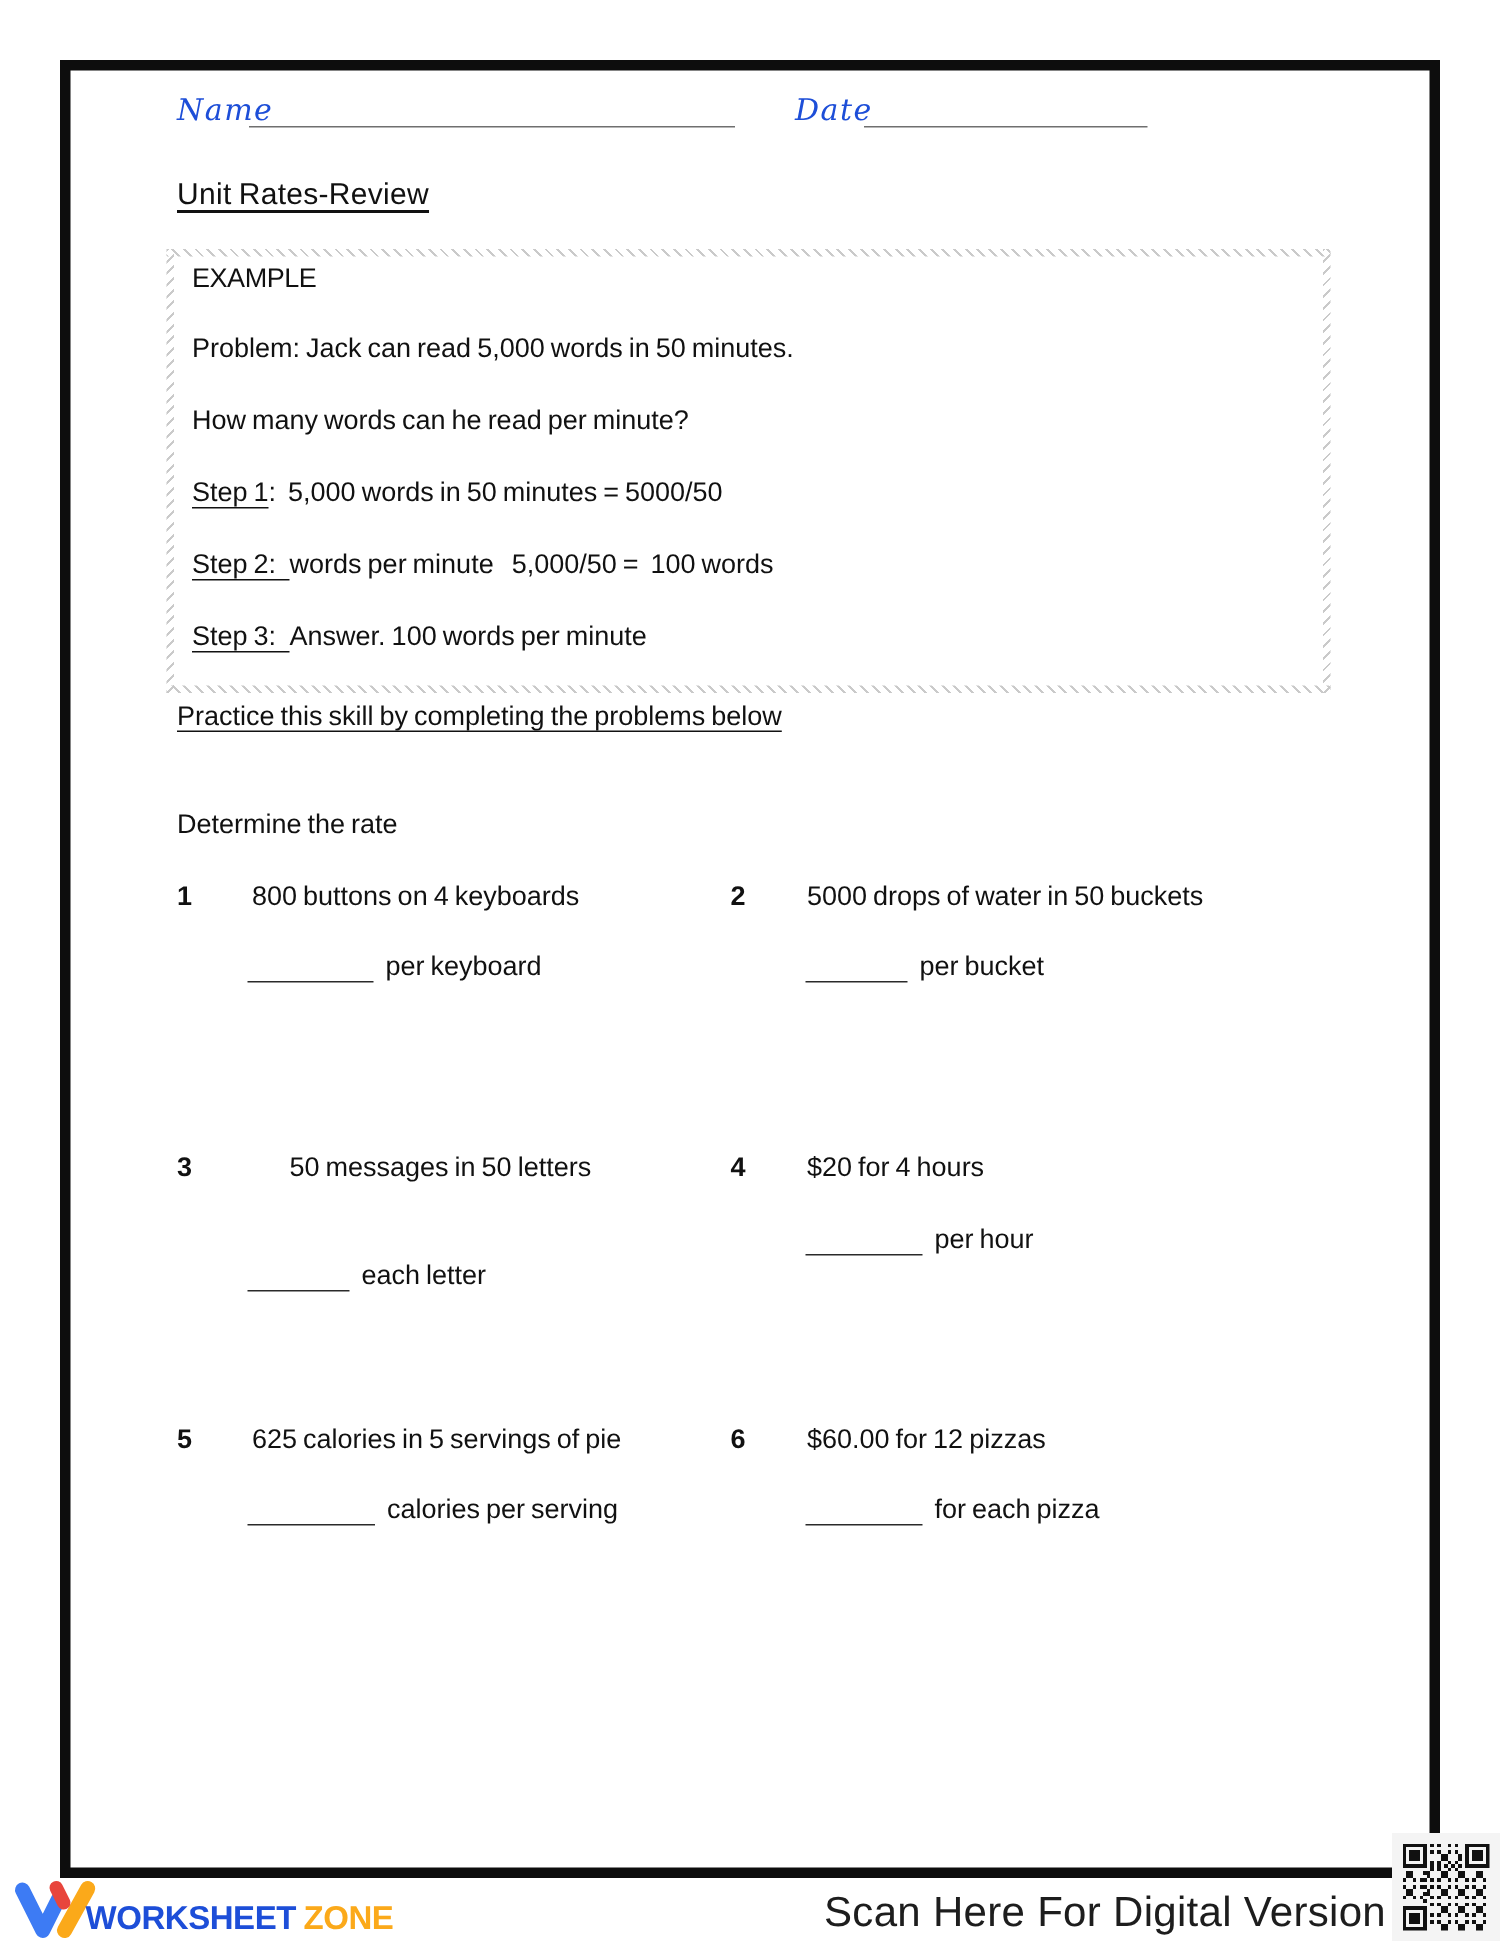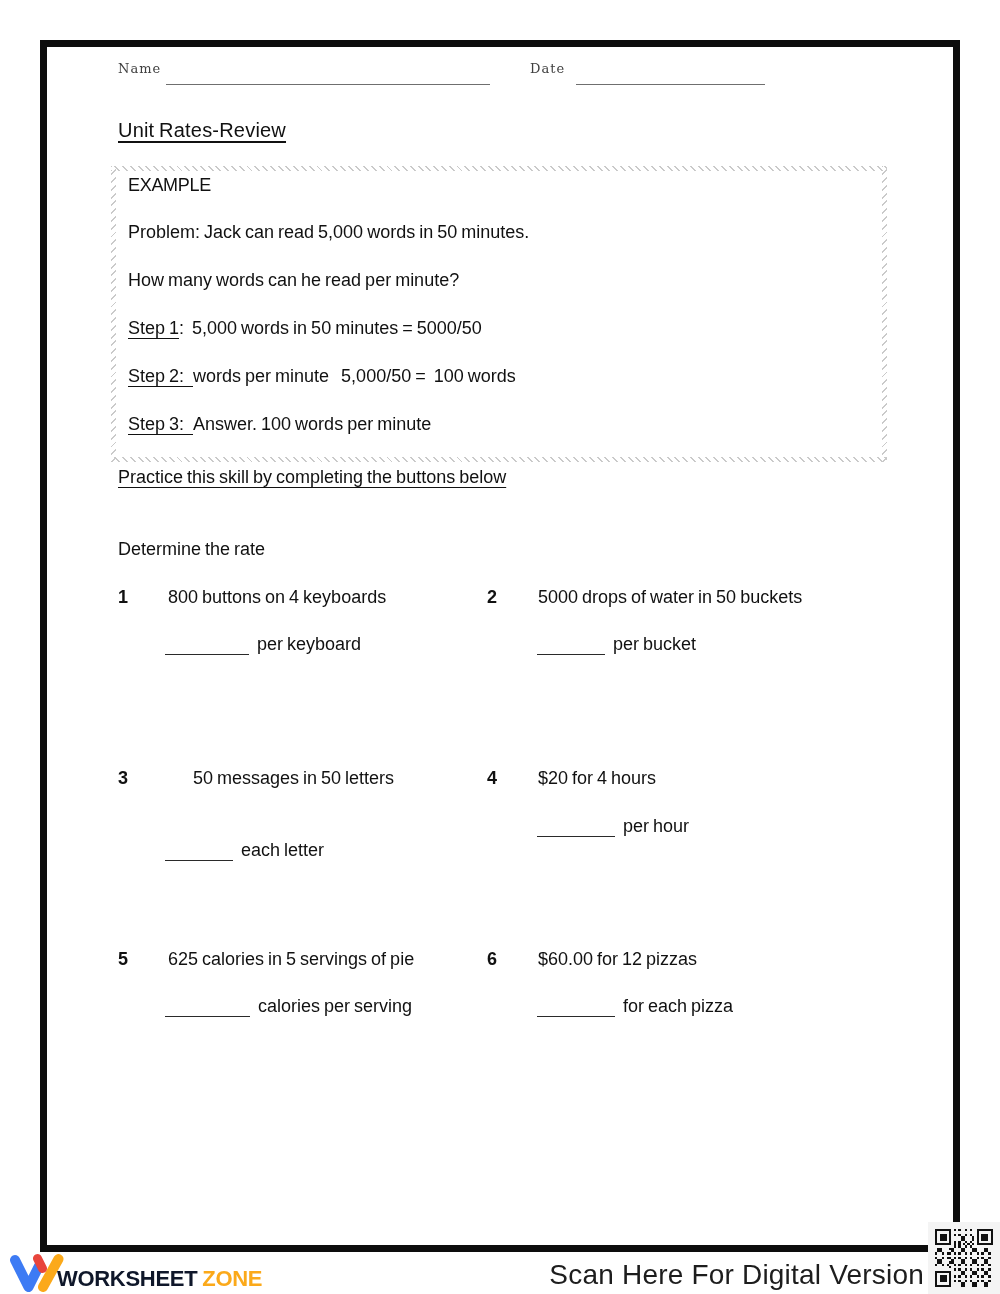--- a/index.html
+++ b/index.html
@@ -7,21 +7,21 @@
     width:1000px;height:1294px;position:relative;background:#ffffff;
     font-family:"Liberation Sans", sans-serif;color:#111;overflow:hidden;
   }
   .abs{position:absolute;}
   
   .page-border{
     position:absolute;left:40px;top:40px;width:906px;height:1198px;
     border:7px solid #0d0d0d;background:#fff;
   }
   
-  .hdr-label{font-family:"DejaVu Serif", serif;font-size:13px;color:#404040;letter-spacing:1px;}
+  .hdr-label{font-family:"DejaVu Serif", serif;font-size:20px;color:#1d4ed8;letter-spacing:1px;font-style:italic;}
   .hdr-line{border-top:1.4px solid #6f6f6f;height:0;}
   
   .doc-title{font-size:20px;letter-spacing:0.2px;word-spacing:-1px;
     text-decoration:underline;text-underline-offset:4px;text-decoration-thickness:1.5px;}
   .note{font-size:18px;word-spacing:-1px;text-decoration:underline;
     text-underline-offset:4px;text-decoration-thickness:1.3px;}
   .plain{font-size:18px;word-spacing:-1px;}
   
   .example-box{position:absolute;left:111px;top:166px;width:776px;height:296px;background:#fff;}
   .zz{position:absolute;opacity:.95;}
@@ -34,21 +34,21 @@
   .step-label{border-bottom:1.6px solid #111;}
   .pad-r{padding-right:9px;}
   .bold{font-weight:normal;}
   
   .pnum{font-weight:bold;font-size:18px;}
   .ptext{font-size:18px;word-spacing:-1px;white-space:nowrap;}
   .answer-row{display:flex;align-items:flex-end;gap:8px;font-size:18px;word-spacing:-1px;}
   .blank{display:inline-block;height:17px;border-bottom:1.6px solid #2a2a2a;}
   
   .brand-text{font-size:22px;font-weight:bold;letter-spacing:-0.3px;white-space:nowrap;}
-  .brand-blue{color:#0f172a;}
+  .brand-blue{color:#1d4ed8;}
   .brand-orange{color:#FBA91A;margin-left:5px;}
   .scan-text{font-size:28px;color:#1d1d1d;letter-spacing:0.2px;white-space:nowrap;}
   .qr-wrap{position:absolute;left:928px;top:1222px;width:72px;height:72px;background:#f4f4f4;
     display:flex;align-items:center;justify-content:center;}
 </style>
 </head>
 <body>
 
 <div class="page-border"></div>
 
@@ -73,21 +73,21 @@
     <span class="step-label">Step 1</span><span>:&nbsp; 5,000 words in 50 minutes = 5000/50</span>
   </div>
   <div class="ex-line" style="top:200px;">
     <span class="step-label pad-r">Step 2:</span><span>words per minute &nbsp; 5,000/50 = &nbsp;100 words</span>
   </div>
   <div class="ex-line" style="top:248px;">
     <span class="step-label pad-r">Step 3:</span><span class="bold">Answer</span><span>. 100 words per minute</span>
   </div>
 </div>
 
-<div class="abs note" style="left:118px;top:467px;">Practice this skill by completing the buttons below</div>
+<div class="abs note" style="left:118px;top:467px;">Practice this skill by completing the problems below</div>
 <div class="abs plain" style="left:118px;top:539px;">Determine the rate</div>
 
 <span class="abs pnum" style="left:118px;top:587px;">1</span>
 <span class="abs ptext" style="left:168px;top:587px;">800 buttons on 4 keyboards</span>
 <div class="abs answer-row" style="left:165px;top:634px;">
   <span class="blank" style="width:84px;"></span>
   <span>per keyboard</span>
 </div>
 
 <span class="abs pnum" style="left:487px;top:587px;">2</span>

